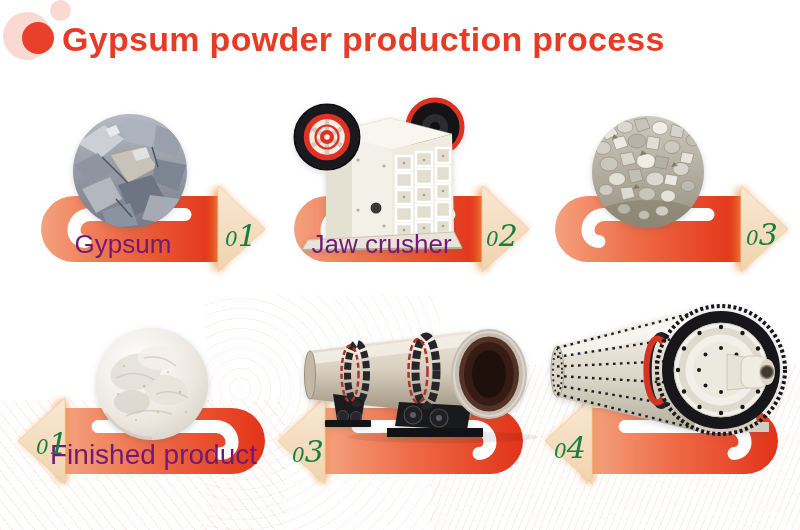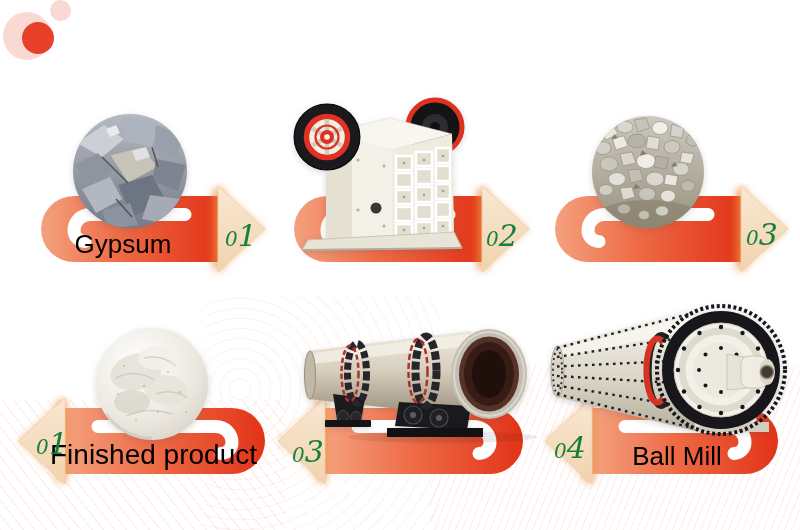--- a/index.html
+++ b/index.html
@@ -14,21 +14,21 @@
     background:repeating-radial-gradient(circle at 15% 40%,rgba(233,100,72,.09) 0 1.2px,transparent 1.2px 10px);}
   .deco-c{position:absolute;border-radius:50%;z-index:1;}
   .c1{left:3px;top:12px;width:48px;height:48px;background:#f9d9d2;}
   .c2{left:22px;top:22px;width:32px;height:32px;background:#e8402a;}
   .c3{left:50px;top:0px;width:21px;height:21px;background:#f9d9d2;}
   .title{position:absolute;left:62px;top:20px;margin:0;z-index:2;
          font-size:34px;font-weight:bold;color:#e63c26;letter-spacing:.3px;}
   .step{position:absolute;inset:0;pointer-events:none;}
   .flow{position:absolute;z-index:1;}
   .art{position:absolute;z-index:2;filter:drop-shadow(0 2px 3px rgba(90,85,90,.22));}
-  .lbl{position:absolute;z-index:3;color:#000000;font-size:26px;text-align:center;
+  .lbl{position:absolute;z-index:3;color:#701a75;font-size:26px;text-align:center;
        white-space:nowrap;line-height:30px;}
   .lbl-big{font-size:28px;}
   .num{position:absolute;z-index:3;color:#15803d;font-family:"DejaVu Serif",serif;
        font-style:italic;font-size:30px;line-height:32px;}
   .num::first-letter{font-size:20px;}
   .arrowpoly{filter:drop-shadow(0 0 3px rgba(240,160,90,.55));}
 </style>
 </head>
 <body>
 
@@ -78,20 +78,21 @@
   
   <div class="pat pat-a"></div>
   <div class="pat pat-b"></div>
   <div class="pat pat-c"></div>
 
   
   <div class="deco-c c1"></div>
   <div class="deco-c c3"></div>
   <div class="deco-c c2"></div>
 
+  <h1 class="title">Gypsum powder production process</h1>
 
   
   <div class="step">
     <svg class="flow" style="left:28px;top:183px" width="240" height="96" viewBox="0 0 240 96">
       <path d="M190 13 L46 13 A33 33 0 0 0 46 79 L190 79 Z" fill="url(#gBan)"></path>
       <rect x="185" y="6" width="9" height="80" fill="#ef8a3c" opacity=".7" filter="url(#fGlow)"></rect>
       <polygon class="arrowpoly" points="190,3 190,89 237,46" fill="url(#gArr)" stroke="#ecd0a8" stroke-width=".8"></polygon>
       <path d="M157 31.5 L62 31.5 A16 16 0 0 0 46 47.5 A11 11 0 0 0 57 58.5" fill="none" stroke="#ffffff" stroke-width="13" stroke-linecap="round"></path>
     </svg>
     <svg class="art" style="left:72px;top:113px" width="116" height="116" viewBox="0 0 116 116">
@@ -182,20 +183,21 @@
         <g stroke="#d0ccbd" stroke-width="4.5">
           <line x1="35" y1="30" x2="35" y2="64"></line>
           <line x1="20.3" y1="38.5" x2="49.7" y2="55.5"></line>
           <line x1="20.3" y1="55.5" x2="49.7" y2="38.5"></line>
         </g>
         <circle cx="35" cy="47" r="11.5" fill="none" stroke="#e03124" stroke-width="2.2"></circle>
         <circle cx="35" cy="47" r="7" fill="#df3023"></circle>
         <circle cx="35" cy="47" r="2.8" fill="#f6f3ea"></circle>
       </g>
     </svg>
+    <div class="lbl" style="left:281px;top:229px;width:201px">Jaw crusher</div>
     <div class="num" style="left:486px;top:220px">02</div>
   </div>
 
   
   <div class="step">
     <svg class="flow" style="left:542px;top:183px" width="249" height="96" viewBox="0 0 249 96">
       <path d="M199 13 L46 13 A33 33 0 0 0 46 79 L199 79 Z" fill="url(#gBan)"></path>
       <rect x="194" y="6" width="9" height="80" fill="#ef8a3c" opacity=".7" filter="url(#fGlow)"></rect>
       <polygon class="arrowpoly" points="199,3 199,89 246,46" fill="url(#gArr)" stroke="#ecd0a8" stroke-width=".8"></polygon>
       <path d="M166 31.5 L62 31.5 A16 16 0 0 0 46 47.5 A11 11 0 0 0 57 58.5" fill="none" stroke="#ffffff" stroke-width="13" stroke-linecap="round"></path>
@@ -299,21 +301,20 @@
           <circle cx="156" cy="74" r="2"></circle>
           <circle cx="162.5" cy="58.5" r="2"></circle>
         <circle cx="178" cy="52" r="2"></circle>
           <circle cx="193.5" cy="58.5" r="2"></circle>
       </g>
       <polygon points="184,58 206,62 206,92 184,94" fill="#e7e3d7" stroke="#c4bfae" stroke-width=".8"></polygon>
       <rect x="198" y="60" width="26" height="32" rx="8" fill="#efece2" stroke="#ccc7b6" stroke-width="1"></rect>
       <ellipse cx="224" cy="76" rx="8" ry="13" fill="#ddd8ca"></ellipse>
       <circle cx="224" cy="76" r="6.5" fill="#413a31" stroke="#8d8674" stroke-width="1.5"></circle>
     </svg>
-    <div class="lbl" style="left:592px;top:441px;width:170px">Ball Mill</div>
     <div class="num" style="left:554px;top:432px">04</div>
   </div>
 
   
   <div class="step">
     <svg class="flow" style="left:275px;top:395px" width="248" height="96" viewBox="0 0 248 96">
       <path d="M50 13 L215 13 A33 33 0 0 1 215 79 L50 79 Z" fill="url(#gBan)"></path>
       <rect x="42" y="6" width="9" height="80" fill="#ef8a3c" opacity=".7" filter="url(#fGlow)"></rect>
       <polygon class="arrowpoly" points="50,3 50,89 3,46" fill="url(#gArr)" stroke="#ecd0a8" stroke-width=".8"></polygon>
       <path d="M83 31.5 L199 31.5 A16 16 0 0 1 215 47.5 A11 11 0 0 1 204 58.5" fill="none" stroke="#ffffff" stroke-width="13" stroke-linecap="round"></path>

